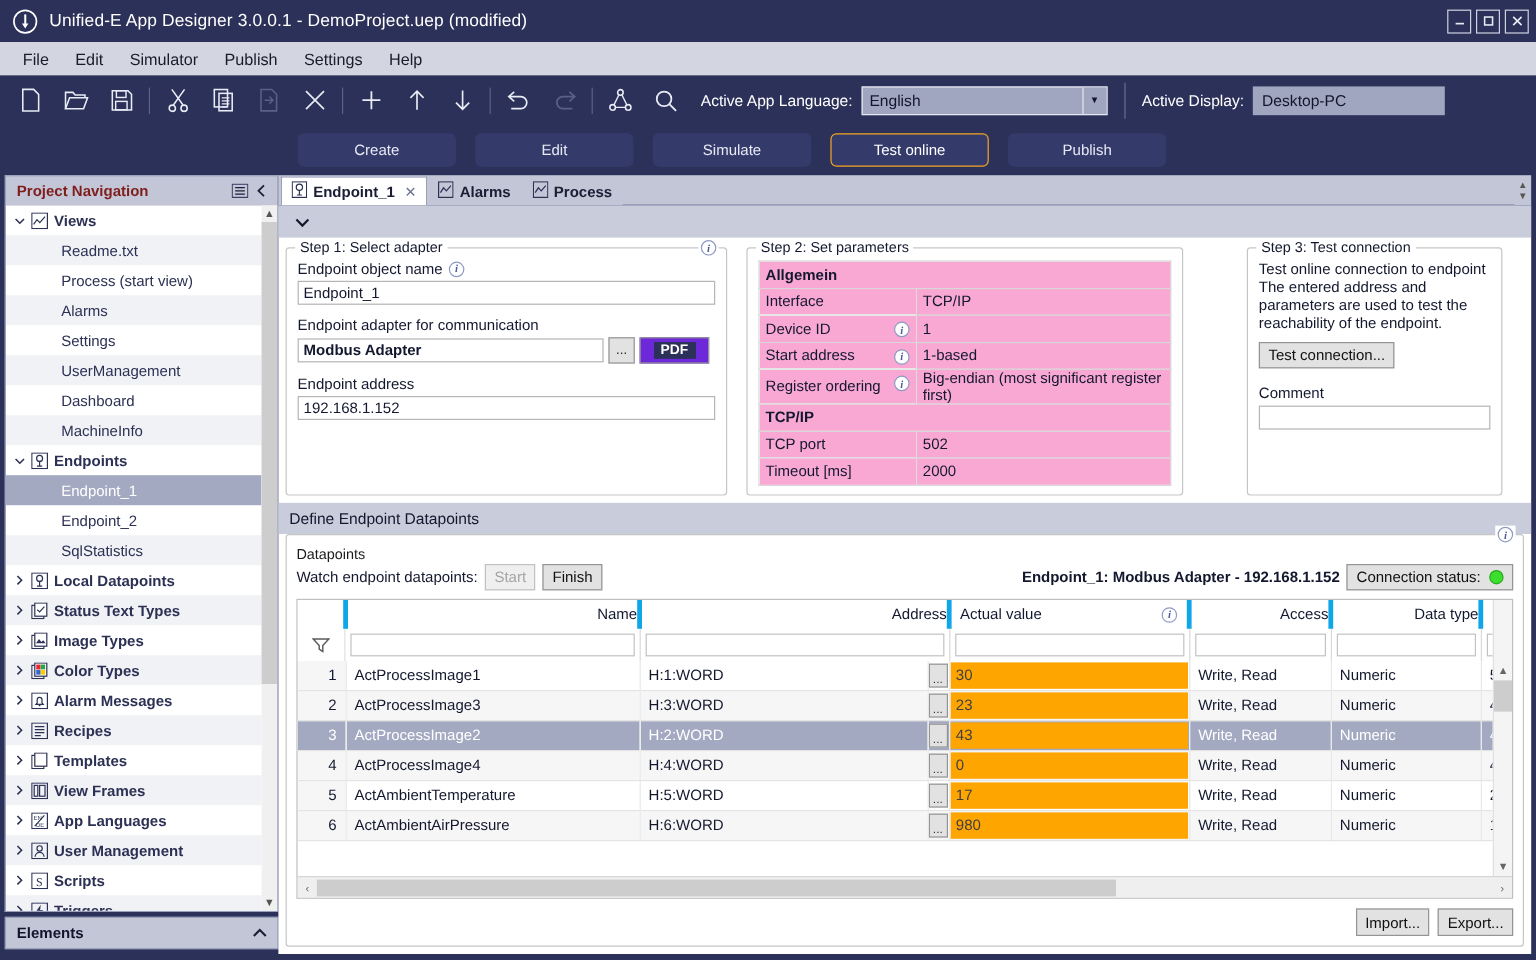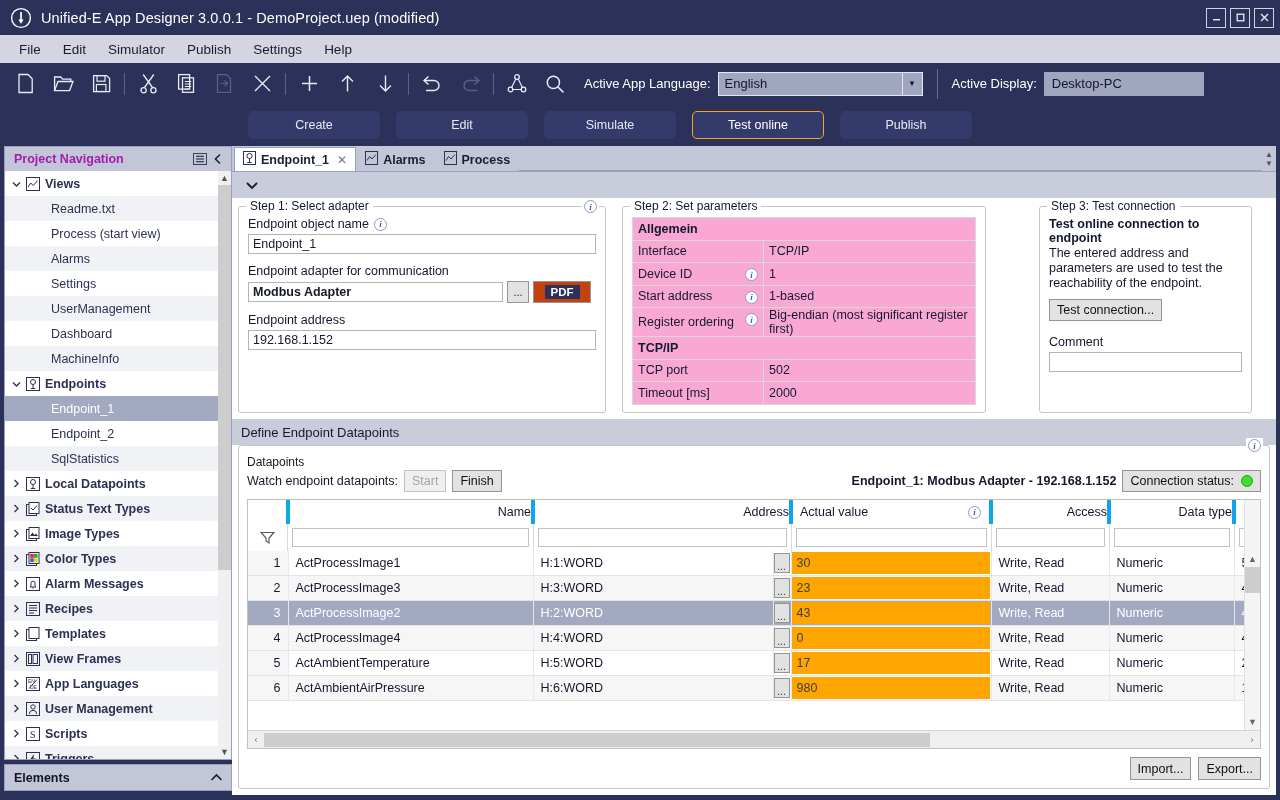--- a/index.html
+++ b/index.html
@@ -78,21 +78,21 @@
 
   
   .body { flex:1; display:flex; min-height:0; background:#2b3158; }
 
   
   .sidebar { width:232px; flex:0 0 232px; display:flex; flex-direction:column; padding:0 0 0 4px; }
   .side-head {
     height:25px; background:#c3c6d6; display:flex; align-items:center;
     padding:0 4px 0 9px; flex:0 0 25px; border:1px solid #9aa0bb; border-bottom:none;
   }
-  .side-head .t { font-weight:bold; font-size:12.5px; color:#a21caf; flex:1; }
+  .side-head .t { font-weight:bold; font-size:12.5px; color:#7f1d1d; flex:1; }
   .side-head .ic { width:18px; height:18px; display:flex; align-items:center; justify-content:center; color:#1a1d33; }
   .side-tree {
     flex:1; background:#ffffff; overflow:hidden; position:relative;
     border:1px solid #9aa0bb; border-top:none; display:flex;
   }
   .tree-scrollarea { flex:1; overflow:hidden; }
   .trow {
     height:25px; display:flex; align-items:center; font-size:12.5px; color:#2c3154;
     padding-left:4px; white-space:nowrap;
   }
@@ -157,35 +157,35 @@
     height:20px; border:1px solid #b5b5b5; background:#fff; font-size:12.5px;
     display:flex; align-items:center; padding:0 4px; color:#14182e; width:100%;
   }
   .tinput.bold { font-weight:bold; }
   .rowflex { display:flex; gap:4px; align-items:center; }
   .sqbtn {
     height:22px; min-width:22px; background:#e2e2e2; border:1px solid #949494;
     display:flex; align-items:center; justify-content:center; font-size:11px; color:#222;
   }
   .pdfbtn {
-    height:22px; width:58px; background:#c2410c; border:1px solid #949494;
+    height:22px; width:58px; background:#6d28d9; border:1px solid #949494;
     display:flex; align-items:center; justify-content:center;
   }
   .pdfbadge { background:#2b3158; color:#fff; font-weight:bold; font-size:11.5px; padding:1px 6px; }
   .gap { height:10px; }
 
   
   .ptable { border:1px solid #c8c8c8; width:100%; border-collapse:collapse; }
   .ptable td { border:1px solid #d8d8d8; height:22.5px; font-size:12.5px; padding:0 5px; color:#14182e; background:#f9a8d4;}
   .ptable td.grp { font-weight:bold; }
   .ptable td.key { width:131px; position:relative; }
   .ptable td.key .ki { position:absolute; right:5px; top:4px; }
 
   
-  .s3title { font-weight:bold; font-size:12.5px; color:#14182e; }
+  .s3title { font-weight:normal; font-size:12.5px; color:#14182e; }
   .s3text { font-size:12.5px; color:#14182e; line-height:15px; margin-top:1px;}
   .btn {
     height:22px; background:#e2e2e2; border:1px solid #949494; display:inline-flex;
     align-items:center; justify-content:center; font-size:12.5px; padding:0 7px; color:#111;
   }
   .btn.dis { color:#a5a5a5; border-color:#c2c2c2; background:#efefef;}
 
   
   .dp-wrap { padding:0 6px 6px 6px; flex:1; min-height:0; display:flex; flex-direction:column;}
   .dp-fieldset { border:1px solid #c6c6c6; border-radius:3px; position:relative; padding:9px 8px 8px; flex:1; display:flex; flex-direction:column; min-height:0;}

